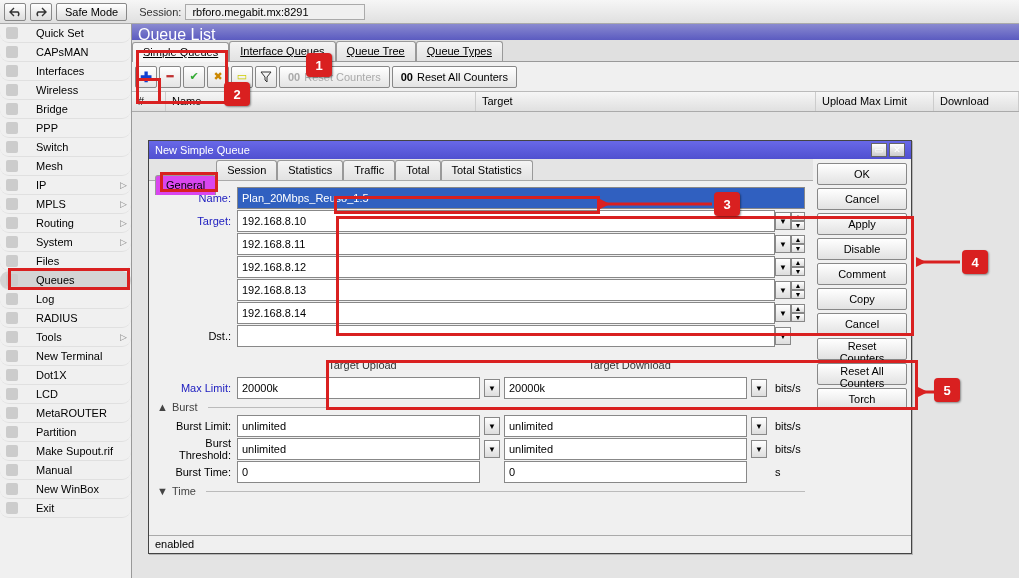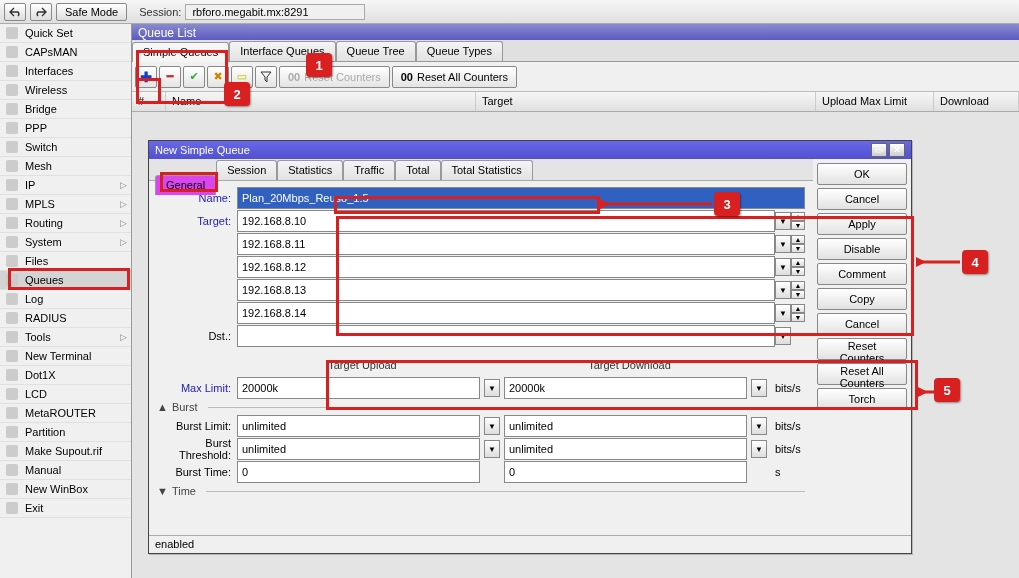--- a/index.html
+++ b/index.html
@@ -8,30 +8,30 @@
   
   .top-toolbar { height: 24px; background: linear-gradient(#f6f6f6,#e0e0e0); border-bottom: 1px solid #aaa; display: flex; align-items: center; padding: 0 4px; gap: 4px; }
   .tb-btn { width: 22px; height: 18px; border: 1px solid #888; background: linear-gradient(#fff,#ddd); display:flex; align-items:center; justify-content:center; border-radius:2px; cursor:pointer; }
   .safemode-btn { height:18px; padding: 0 8px; border:1px solid #888; background:linear-gradient(#fff,#ddd); border-radius:2px; cursor:pointer; }
   .session-lbl { margin-left: 8px; color:#333; }
   .session-val { border:1px solid #aaa; background:#f0f0f0; padding:1px 6px; min-width:180px; display:inline-block; }
   
   
   .main { display:flex; height: 554px; }
   .sidebar { width: 132px; background: #f0f0f0; border-right:1px solid #999; height:100%; overflow:hidden; }
-  .side-item { height: 19px; display:flex; align-items:center; padding: 0 4px; gap:5px; cursor:pointer; border-bottom:1px solid #e0e0e0;}
+  .side-item { height: 19px; display:flex; align-items:center; padding: 0 4px; gap:16px; cursor:pointer; border-bottom:1px solid #e0e0e0;border-radius:9px;}
   .side-item.sel { background:#d4d4d4; }
   .side-icon { width:16px; height:14px; display:inline-flex; align-items:center; justify-content:center; }
   .side-exp { margin-left:auto; color:#888; font-size:9px; }
   .side-highlight { position:absolute; border:3px solid #d92020; pointer-events:none; }
   
   .content { flex:1; position:relative; background:#e4e4e4; }
-  .queue-title { background: linear-gradient(#8a8ad0,#5b5bc0); color:#fff; padding:2px 6px; height:16px; font-size:12px;}
+  .queue-title { background: linear-gradient(#8a8ad0,#5b5bc0); color:#fff; padding:2px 6px; height:16px; font-size:16px;}
   .tabs-outer { position:relative; }
-  .tabs-row { display:flex; background:#e0e0e0; border-bottom:1px solid #999; height:22px;}
+  .tabs-row { display:flex; background:#e0e0e0; border-bottom:1px solid #999; height:22px;text-decoration:underline;}
   .tab { padding:3px 10px; border:1px solid #999; border-bottom:none; background:linear-gradient(#f4f4f4,#e2e2e2); margin-top:1px; cursor:pointer; border-radius:3px 3px 0 0;}
   .tab.active { background:#f6f6f6; position:relative; top:1px; }
   .toolbar2 { display:flex; align-items:center; gap:2px; padding:3px; border-bottom:1px solid #bbb; background:#f0f0f0; height:30px;}
   .tb2-btn { width:22px; height:22px; border:1px solid #888; background:linear-gradient(#fff,#e4e4e4); display:flex; align-items:center; justify-content:center; cursor:pointer; border-radius:2px;}
   .tb2-wide { height:22px; padding:0 8px; border:1px solid #888; background:linear-gradient(#fff,#e4e4e4); display:flex; align-items:center; cursor:pointer; border-radius:2px; gap:4px;}
   .list-header { display:flex; background:linear-gradient(#f6f6f6,#e0e0e0); border-bottom:1px solid #aaa; height:20px; }
   .lh-cell { padding:3px 6px; border-right:1px solid #ccc; }
   
   
   .dialog { position:absolute; left:148px; top:140px; width:764px; height:414px; border:1px solid #444; background:#f0f0f0; box-shadow:1px 1px 0 rgba(0,0,0,.2);}

